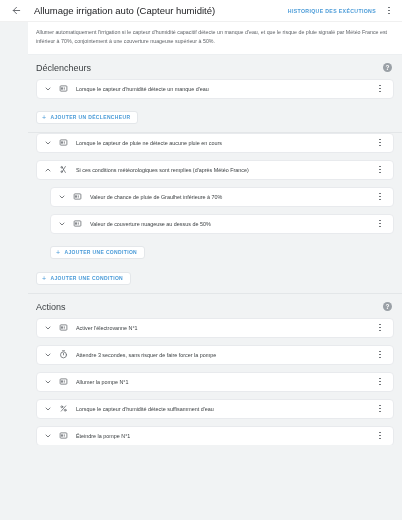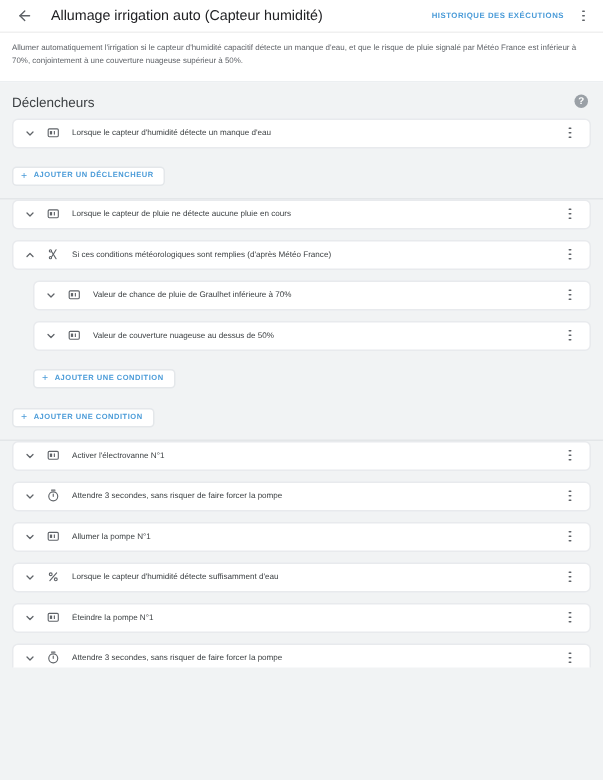--- a/index.html
+++ b/index.html
@@ -79,20 +79,21 @@
     height: 1.6px;
     border-radius: 50%;
     background: #5f6368;
   }
 
   
   .content {
     flex: 1 1 auto;
     overflow: hidden;
     background: #f1f3f4;
+    margin-left: 28px;
   }
 
   .description {
     background: #ffffff;
     padding: 6px 8px 7px 8px;
     font-size: 5.3px;
     line-height: 1.75;
     color: #5f6368;
     border-bottom: 1px solid #eceff1;
   }
@@ -361,20 +362,24 @@
     </div>
 
     <div class="add-wrap">
       <div class="add-btn">
         <span class="plus">+</span>
         <span>AJOUTER UNE CONDITION</span>
       </div>
     </div>
     <div class="sep"></div>
 
+    <div class="section-head">
+      <div class="section-title">Actions</div>
+      <div class="help-icon">?</div>
+    </div>
     <div class="card-list">
 
       <div class="card">
         <div class="chev">
           <svg width="8" height="8" viewBox="0 0 24 24" fill="none" stroke="currentColor" stroke-width="2.5" stroke-linecap="round" stroke-linejoin="round">
               <polyline points="6 9 12 15 18 9"></polyline>
             </svg>
         </div>
         <div class="row-icon">
           <svg width="9" height="9" viewBox="0 0 24 24" fill="none" stroke="currentColor" stroke-width="2">

